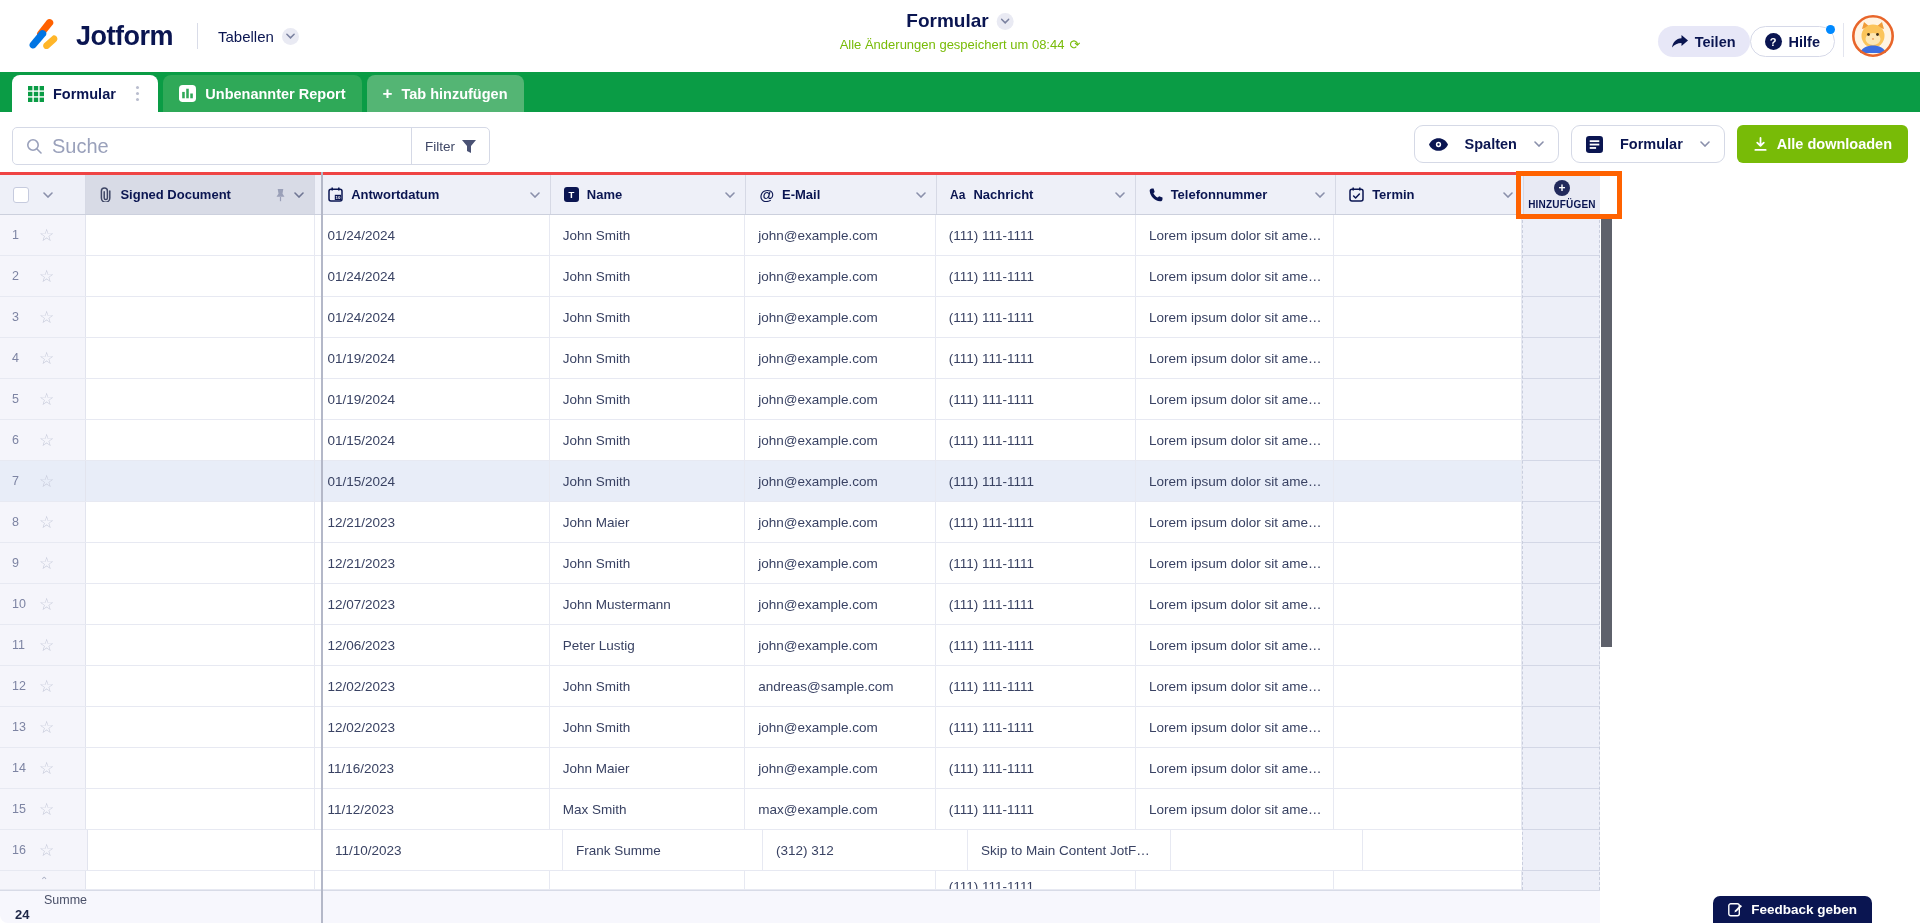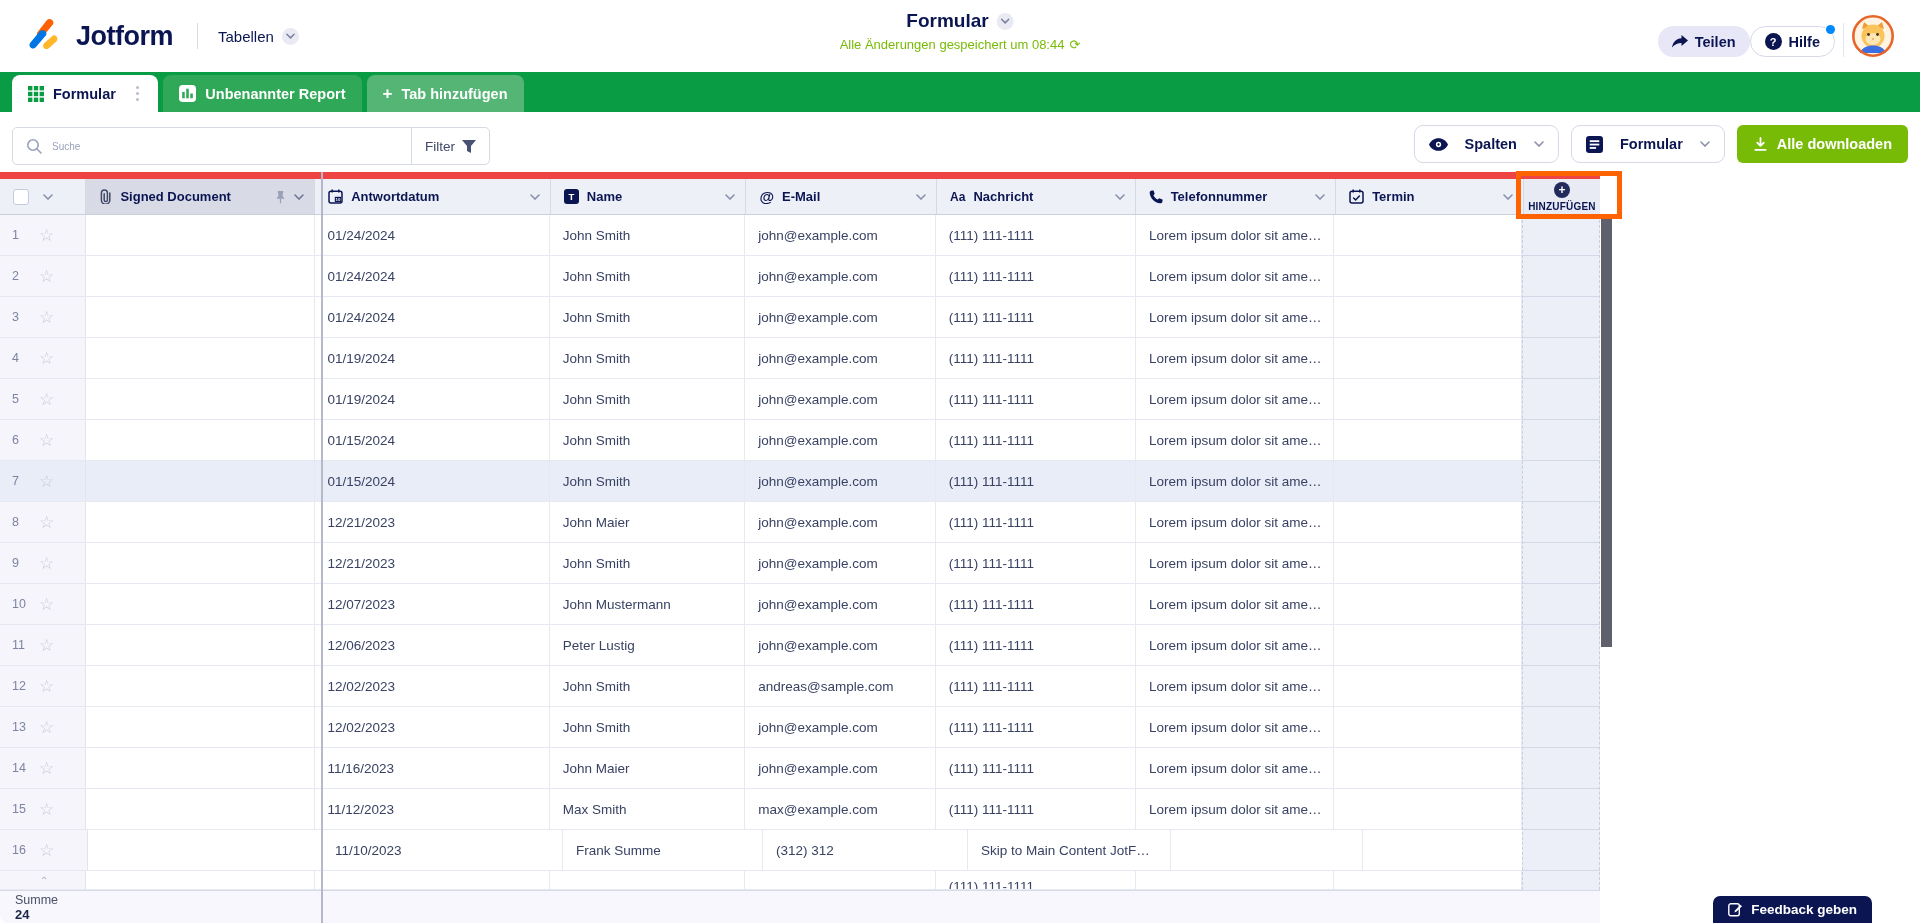--- a/index.html
+++ b/index.html
@@ -32,31 +32,31 @@
   .tab-active { background:#fff; color:#0a1551; }
   .tab-report { background:#2fa958; color:#fff; }
   .tab-add { background:#54b574; color:#fff; font-weight:600; }
   .tab-dots { display:inline-flex; flex-direction:column; gap:2.5px; margin-left:8px; padding:3px; cursor:pointer; }
   .tab-dots i { width:3.5px; height:3.5px; border-radius:50%; background:#b9bdce; }
   .plus-glyph { font-size:17px; font-weight:600; }
 
   
   .toolbar { position:absolute; top:112px; left:0; width:100%; height:60px; background:#fff; }
   .searchbox { position:absolute; left:12px; top:15px; width:478px; height:38px; border:1px solid #d5d9e6; border-radius:5px; display:flex; align-items:center; background:#fff; }
-  .searchbox input { flex:1; border:none; outline:none; font-size:10px; color:#14532d; padding-left:10px; font-family:"Liberation Sans", sans-serif; background:transparent; }
+  .searchbox input { flex:1; border:none; outline:none; font-size:20px; color:#14532d; padding-left:10px; font-family:"Liberation Sans", sans-serif; background:transparent; }
   .searchbox input::placeholder { color:#9aa1bb; }
   .search-ic { padding-left:13px; display:flex; }
   .filter-seg { height:100%; border-left:1px solid #d5d9e6; display:flex; align-items:center; gap:7px; padding:0 13px; font-size:13.5px; color:#3f4766; cursor:pointer; }
   .tb-right { position:absolute; right:12px; top:13px; display:flex; gap:12px; }
   .tb-btn { height:38px; border:1px solid #d5d9e6; border-radius:9px; background:#fff; display:flex; align-items:center; gap:17px; padding:0 14px; font-size:14.5px; font-weight:600; color:#0a1551; cursor:pointer; }
   .tb-download { height:38px; border-radius:6px; background:#78bb07; color:#fff; display:flex; align-items:center; gap:9px; padding:0 16px; font-size:14.5px; font-weight:700; cursor:pointer; }
 
   
   .table-area { position:absolute; top:172px; left:0; width:1600px; }
-  .thead { display:flex; height:43px; background:#eef0f8; border-top:7px solid #ef4444; border-bottom:1px solid #ccd0dd; }
+  .thead { display:flex; height:43px; background:#eef0f8; border-top:3px solid #ef4444; border-bottom:1px solid #ccd0dd; }
   .th { display:flex; align-items:center; gap:8px; padding:0 10px 0 13px; border-right:1px solid #d6d9e5; font-size:13px; font-weight:700; color:#0a1551; cursor:pointer; }
   .th .sp { flex:1; }
   .tr { display:flex; height:41px; background:#fff; border-bottom:1px solid #e7e9f2; width:1522px; }
   .tr.hl .td, .tr.hl .td-num { background:#e8edf8; }
   .td { display:flex; align-items:center; padding:0 13px; border-right:1px solid #e7e9f2; font-size:13.5px; color:#394263; background:#fff; overflow:hidden; white-space:nowrap; }
   .td-num { display:flex; align-items:center; gap:13px; padding-left:12px; border-right:1px solid #e2e4ee; background:#f5f5fb; }
   .rownum { font-size:12.5px; color:#7d84a3; min-width:14px; }
   .star { font-size:17px; color:#c6cada; cursor:pointer; line-height:1; }
 
   .c0{width:88px;} .c1{width:234px;} .c2{width:241px;} .c3{width:200px;} .c4{width:195px;}
@@ -73,21 +73,21 @@
   
   .pin-divider { position:absolute; left:321px; top:172px; width:2px; height:751px; background:#b4b8c8; z-index:5; }
   .addcol-body { position:absolute; left:1522px; top:215px; width:78px; height:675px; background:#edeff8;
     border-left:1px dashed #c9cede; border-right:1px dashed #c9cede;
     background-image:repeating-linear-gradient(to bottom, transparent 0px, transparent 40px, #d3d7e6 40px, #d3d7e6 41px); }
   .scroll-thumb { position:absolute; left:1601px; top:217px; width:11px; height:430px; background:#5e616b; z-index:6; cursor:grab; }
   .orange-box { position:absolute; left:1516px; top:171px; width:106px; height:48px; border:5px solid #ff6200; z-index:7; pointer-events:none; }
 
   
   .summary { position:absolute; left:0; bottom:0; width:1600px; height:33px; background:#f7f7fd; border-top:1px solid #d8dbe7; padding:2px 0 0 15px; z-index:4; }
-  .summary-label { font-size:12.5px; color:#4a5068; line-height:14px; }
+  .summary-label { font-size:12.5px; color:#4a5068; line-height:14px;margin-left:29px; }
   .summary-value { font-size:13px; font-weight:700; color:#1e2747; line-height:15px; }
 
   
   .feedback { position:absolute; right:48px; bottom:0; height:27px; background:#0a1551; color:#fff; border-radius:7px 7px 0 0; display:flex; align-items:center; gap:8px; padding:0 15px; font-size:13.5px; font-weight:600; cursor:pointer; z-index:10; }
 
   svg { display:block; }
 </style>
 </head>
 <body>
 

